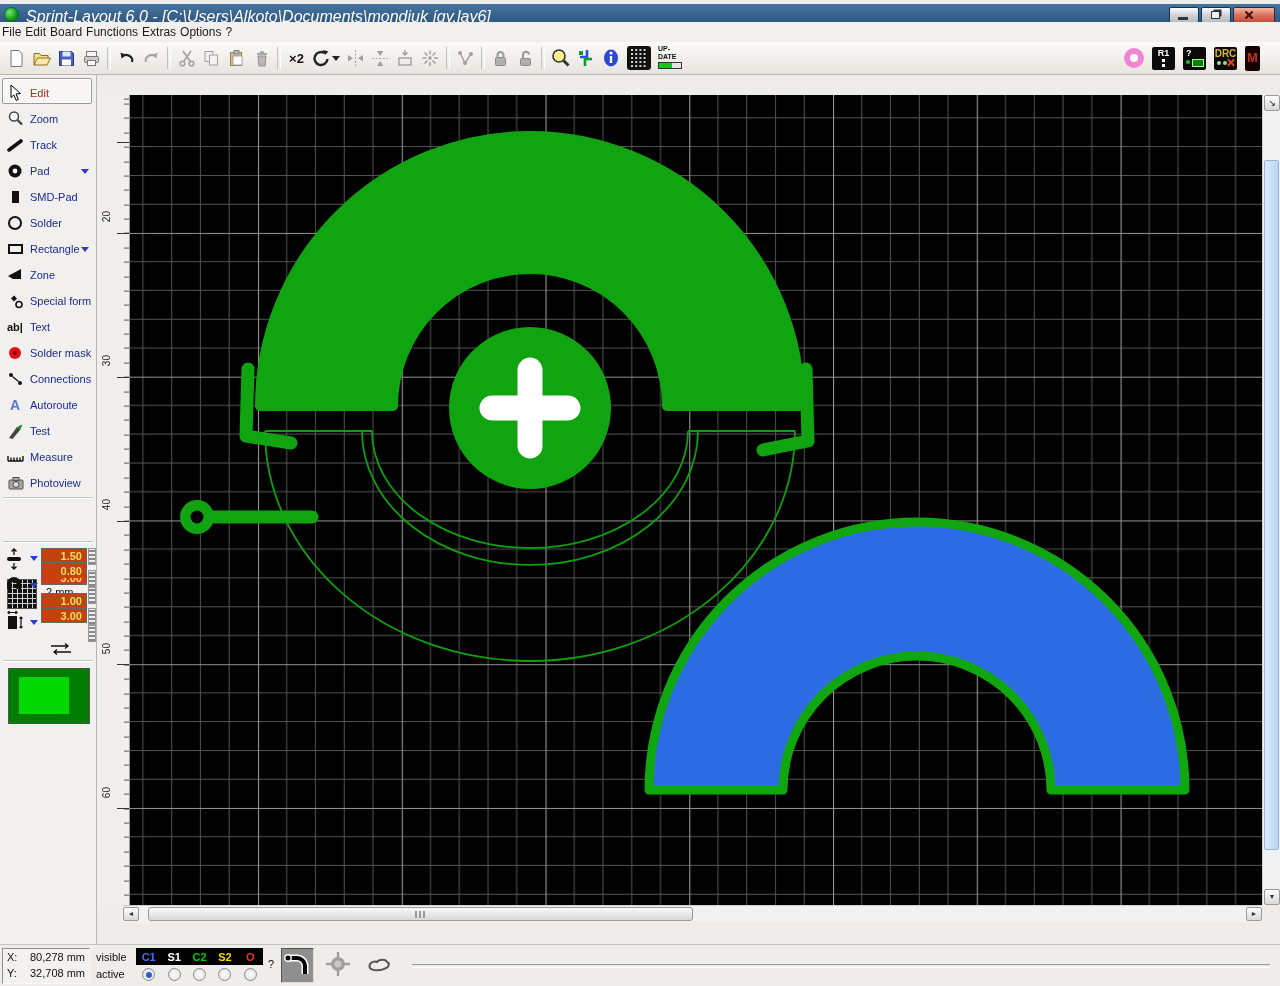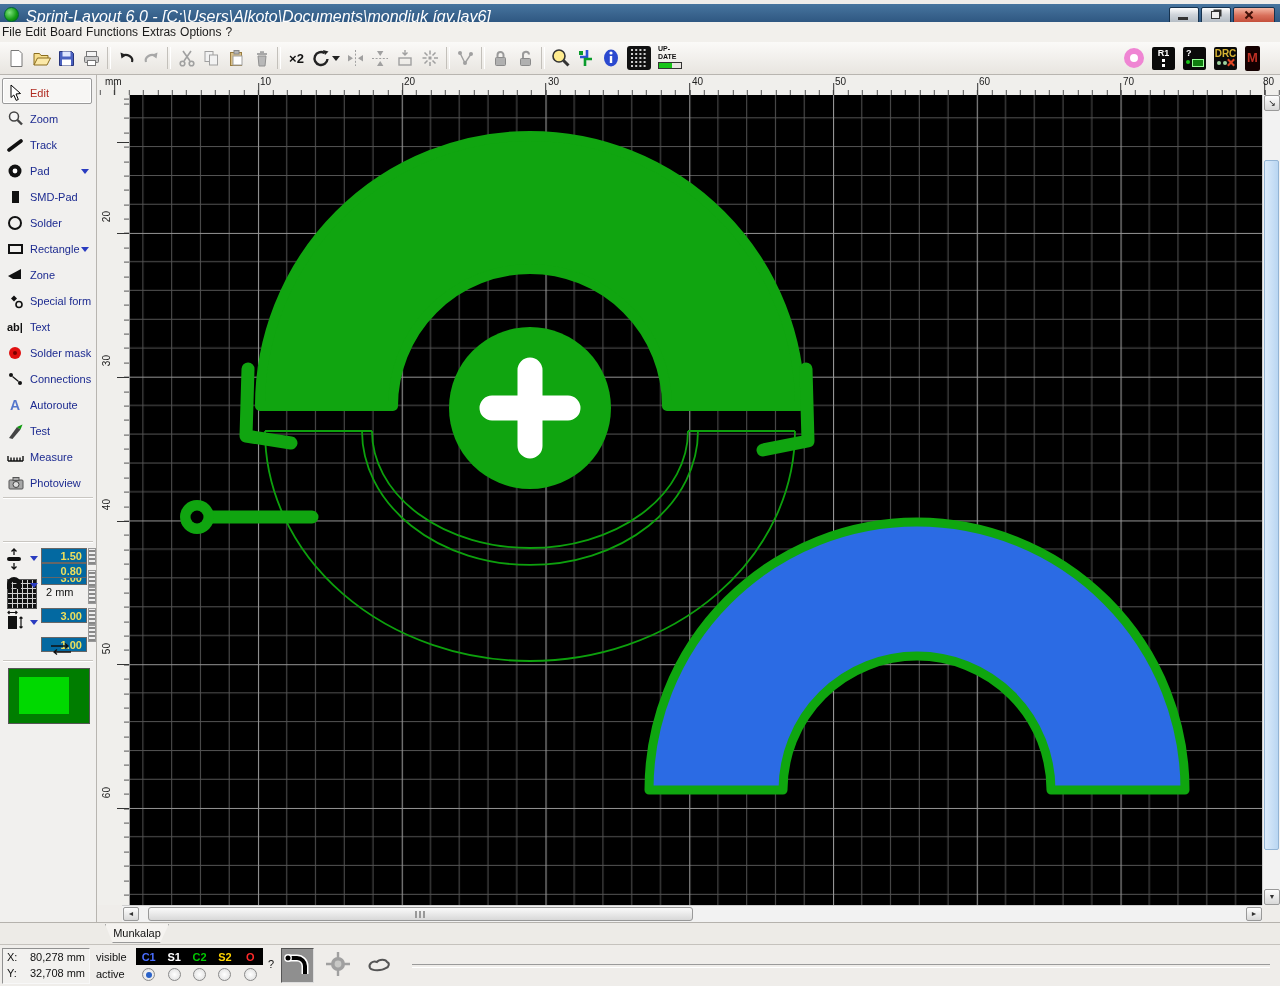--- a/index.html
+++ b/index.html
@@ -50,21 +50,21 @@
   .tool.selected{color:#b02a20;}
   .tool.selected .selbox{position:absolute;left:2px;top:-3px;width:88px;height:24px;border:1px solid #9a9a9a;border-radius:2px;background:#f7f6f4;box-shadow:inset 0 0 0 1px #fff;}
   .tool span.lbl{position:relative;}
   .tool .ti{position:relative;}
   .dd-blue{width:0;height:0;border-left:4px solid transparent;border-right:4px solid transparent;border-top:5px solid #2a3cc0;position:absolute;right:8px;}
   .sb-div{position:absolute;left:3px;width:90px;border-top:1px solid #c9c6c1;border-bottom:1px solid #fff;}
   .gridbtn{position:absolute;left:7px;top:504px;width:28px;height:28px;background:#111;border:1px solid #555;
     background-image:repeating-linear-gradient(90deg,transparent 0 4px,#cfcfcf 4px 5px),repeating-linear-gradient(0deg,transparent 0 4px,#cfcfcf 4px 5px);}
   .gridlabel{position:absolute;left:46px;top:511px;font-size:11px;color:#111;}
   .param-icon{position:absolute;left:5px;width:22px;height:22px;}
-  .pfield{position:absolute;width:46px;height:15px;background:#0369a1;color:#efdf5c;font-size:11px;font-weight:bold;text-align:right;line-height:15px;padding-right:4px;box-sizing:border-box;border:1px solid #666;}
+  .pfield{position:absolute;width:46px;height:15px;background:#c2410c;color:#efdf5c;font-size:11px;font-weight:bold;text-align:right;line-height:15px;padding-right:4px;box-sizing:border-box;border:1px solid #666;}
   .pspin{position:absolute;width:6px;height:15px;background:repeating-linear-gradient(0deg,#888 0 2px,#eee 2px 4px);border:1px solid #999;}
   .swatch{position:absolute;left:8px;top:668px;width:80px;height:54px;background:#007d00;border:1px solid #555;}
   .swatch .inner{position:absolute;left:10px;top:8px;width:50px;height:37px;background:#00d900;}
 
   
   .hruler{position:absolute;left:97px;top:75px;width:1183px;height:20px;background:#f0efec;border-bottom:1px solid #9a9a9a;font-size:10px;color:#222;}
   .hruler .minor{position:absolute;left:0;bottom:0;width:100%;height:5px;background:repeating-linear-gradient(90deg,#555 0 1px,transparent 1px 14.38px);background-position-x:2.8px;}
   .hruler .major{position:absolute;left:0;bottom:0;width:100%;height:12px;background:repeating-linear-gradient(90deg,#333 0 1px,transparent 1px 143.76px);background-position-x:17.2px;}
   .hnum{position:absolute;top:1px;}
   .mm-label{position:absolute;left:8px;top:1px;}
@@ -464,47 +464,34 @@
     <span class="pspin" style="left:88px;top:512px"></span>
 
     <span class="param-icon" style="top:534px"><svg width="22" height="22">
           <rect x="3" y="7" width="9" height="13" fill="#111"></rect>
           <path d="M3,3.5 h9 M4.5,2 L3,3.5 L4.5,5 M10.5,2 L12,3.5 L10.5,5" stroke="#111" stroke-width="1.2" fill="none"></path>
           <path d="M16,8 v11 M14.5,9.5 L16,8 L17.5,9.5 M14.5,17.5 L16,19 L17.5,17.5" stroke="#111" stroke-width="1.2" fill="none"></path>
         </svg></span>
     <span class="dd-blue" style="left:30px;top:545px"></span>
     <span class="pfield" style="left:41px;top:533px">3.00</span>
     <span class="pspin" style="left:88px;top:533px"></span>
-    <span class="pfield" style="left:41px;top:562px">1.00</span>
+    <span class="pfield" style="left:41px;top:518px">1.00</span>
     <span class="pspin" style="left:88px;top:550px"></span>
 
     <span class="param-icon" style="left:48px;top:567px"><svg width="26" height="14">
           <path d="M3,4 H20 M17,1.5 L20,4 L17,6.5 M6,10 H23 M9,7.5 L6,10 L9,12.5" stroke="#111" stroke-width="1.3" fill="none"></path>
         </svg></span>
 
     <div class="sb-div" style="top:585px"></div>
 
     <div class="swatch" style="top:593px">
       <div class="inner"></div>
     </div>
   </div>
 
-  <div class="hruler">
-    <span class="mm-label">mm</span>
-    <div class="minor"></div>
-      <div class="major"></div>
-    <span class="hnum" style="left:163px">10</span>
-    <span class="hnum" style="left:307px">20</span>
-    <span class="hnum" style="left:451px">30</span>
-    <span class="hnum" style="left:595px">40</span>
-    <span class="hnum" style="left:738px">50</span>
-    <span class="hnum" style="left:882px">60</span>
-    <span class="hnum" style="left:1026px">70</span>
-    <span class="hnum" style="left:1166px">80</span>
-  </div>
   <div class="vruler">
     <div class="minor"></div>
       <div class="major"></div>
     <span class="vnum" style="top:116px">20</span>
     <span class="vnum" style="top:260px">30</span>
     <span class="vnum" style="top:404px">40</span>
     <span class="vnum" style="top:548px">50</span>
     <span class="vnum" style="top:692px">60</span>
   </div>
 
@@ -565,23 +552,20 @@
   </div>
 
   <div class="hscroll">
     <div class="harrow left"><span>◄</span></div>
     <div class="hthumb">
         <span class="grip"></span>
       </div>
     <div class="harrow right"><span>►</span></div>
   </div>
 
-  <div class="tabrow">
-    <div class="sheet-tab">Munkalap</div>
-  </div>
 
   <div class="statusbar">
     <div class="xy-panel">
       <div class="xy-row" style="top:2px">
         <span>X:</span>
         <span>80,278 mm</span>
       </div>
       <div class="xy-row" style="top:18px">
         <span>Y:</span>
         <span>32,708 mm</span>

